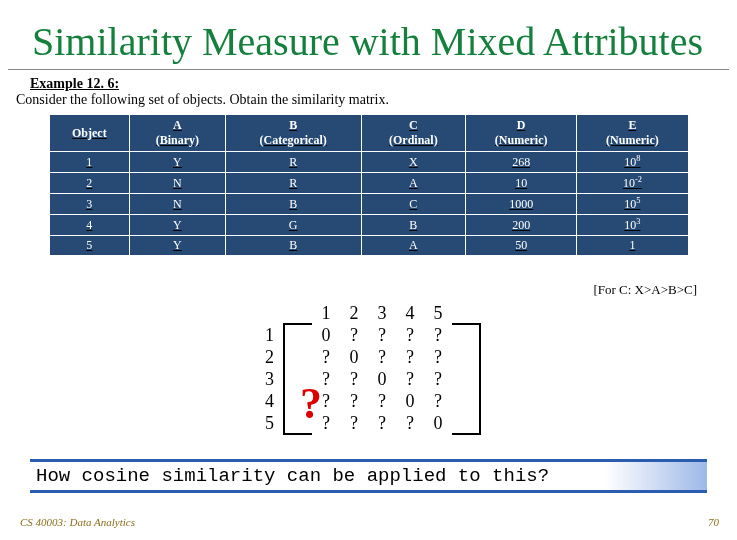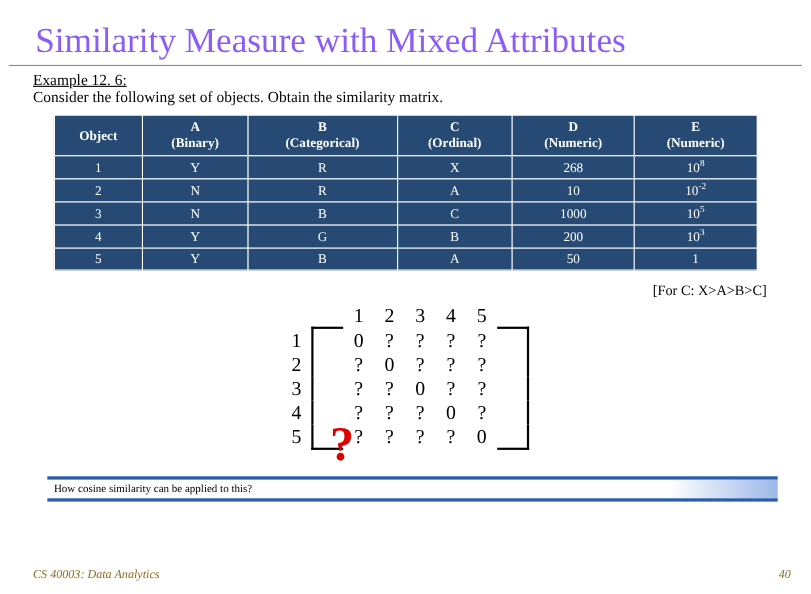--- a/index.html
+++ b/index.html
@@ -6,43 +6,44 @@
   body {
     width: 737px;
     height: 540px;
     background: #fff;
     font-family: Georgia, 'Times New Roman', serif;
     color: #000;
     position: relative;
     overflow: hidden;
   }
   .slide-title {
-    font-size: 32px;
-    color: #8b5cf6;
+    font-size: 40px;
+    color: #15803d;
     padding: 18px 0 4px 24px;
     font-weight: normal;
     border-bottom: 1px solid #888;
     margin: 0 8px 6px 8px;
   }
   .example-label {
-    font-weight: normal;
+    font-weight: bold;
     text-decoration: underline;
     font-size: 14px;
     padding-left: 30px;
   }
   .example-text {
     font-size: 14px;
-    padding-left: 30px;
+    padding-left: 16px;
     margin-bottom: 6px;
   }
   .data-table {
     margin: 4px auto 0 auto;
     border-collapse: collapse;
     width: 640px;
     font-size: 12px;
+    text-decoration: underline;
   }
   .data-table th {
     background: #264a73;
     color: #fff;
     font-weight: bold;
     padding: 3px 6px;
     border: 1px solid #fff;
     text-align: center;
   }
   .data-table td {
@@ -50,21 +51,21 @@
     color: #fff;
     padding: 2px 6px;
     border: 1px solid #fff;
     text-align: center;
   }
   .data-table td:first-child { font-weight: normal; }
   .ordinal-note {
     text-align: right;
     font-size: 13px;
     padding-right: 40px;
-    margin-top: 10px;
+    margin-top: 26px;
     color: #000;
   }
   .matrix-block {
     display: flex;
     justify-content: center;
     margin-top: 4px;
   }
   .matrix {
     font-family: 'Times New Roman', serif;
     font-size: 18px;
@@ -92,31 +93,32 @@
   .qmark-red {
     position: absolute;
     color: #d00;
     font-size: 44px;
     font-weight: bold;
     left: 300px;
     top: 378px;
     pointer-events: none;
   }
   .question-bar {
-    margin: 24px 30px 0 43px;
+    margin: 24px 30px 0 30px;
     border-top: 3px solid #2a5db0;
     border-bottom: 3px solid #2a5db0;
     padding: 3px 6px;
-    font-size: 10px;
+    font-size: 19px;
     background: linear-gradient(to right, #fff 0%, #fff 85%, #9db8e8 100%);
+    font-family: Liberation Mono, monospace;
   }
   .footer {
     position: absolute;
     bottom: 12px;
-    left: 30px;
+    left: 20px;
     right: 18px;
     display: flex;
     justify-content: space-between;
     font-size: 11px;
     color: #8a6d1f;
     font-family: Georgia, serif;
     font-style: italic;
   }
   sup { font-size: 0.7em; }
 </style>
@@ -243,14 +245,14 @@
   </tbody>
     </table>
 </div>
 
 <div class="qmark-red">?</div>
 
 <div class="question-bar">How cosine similarity can be applied to this?</div>
 
 <div class="footer">
   <span>CS 40003: Data Analytics</span>
-  <span>40</span>
+  <span>70</span>
 </div>
 
 </body></html>

